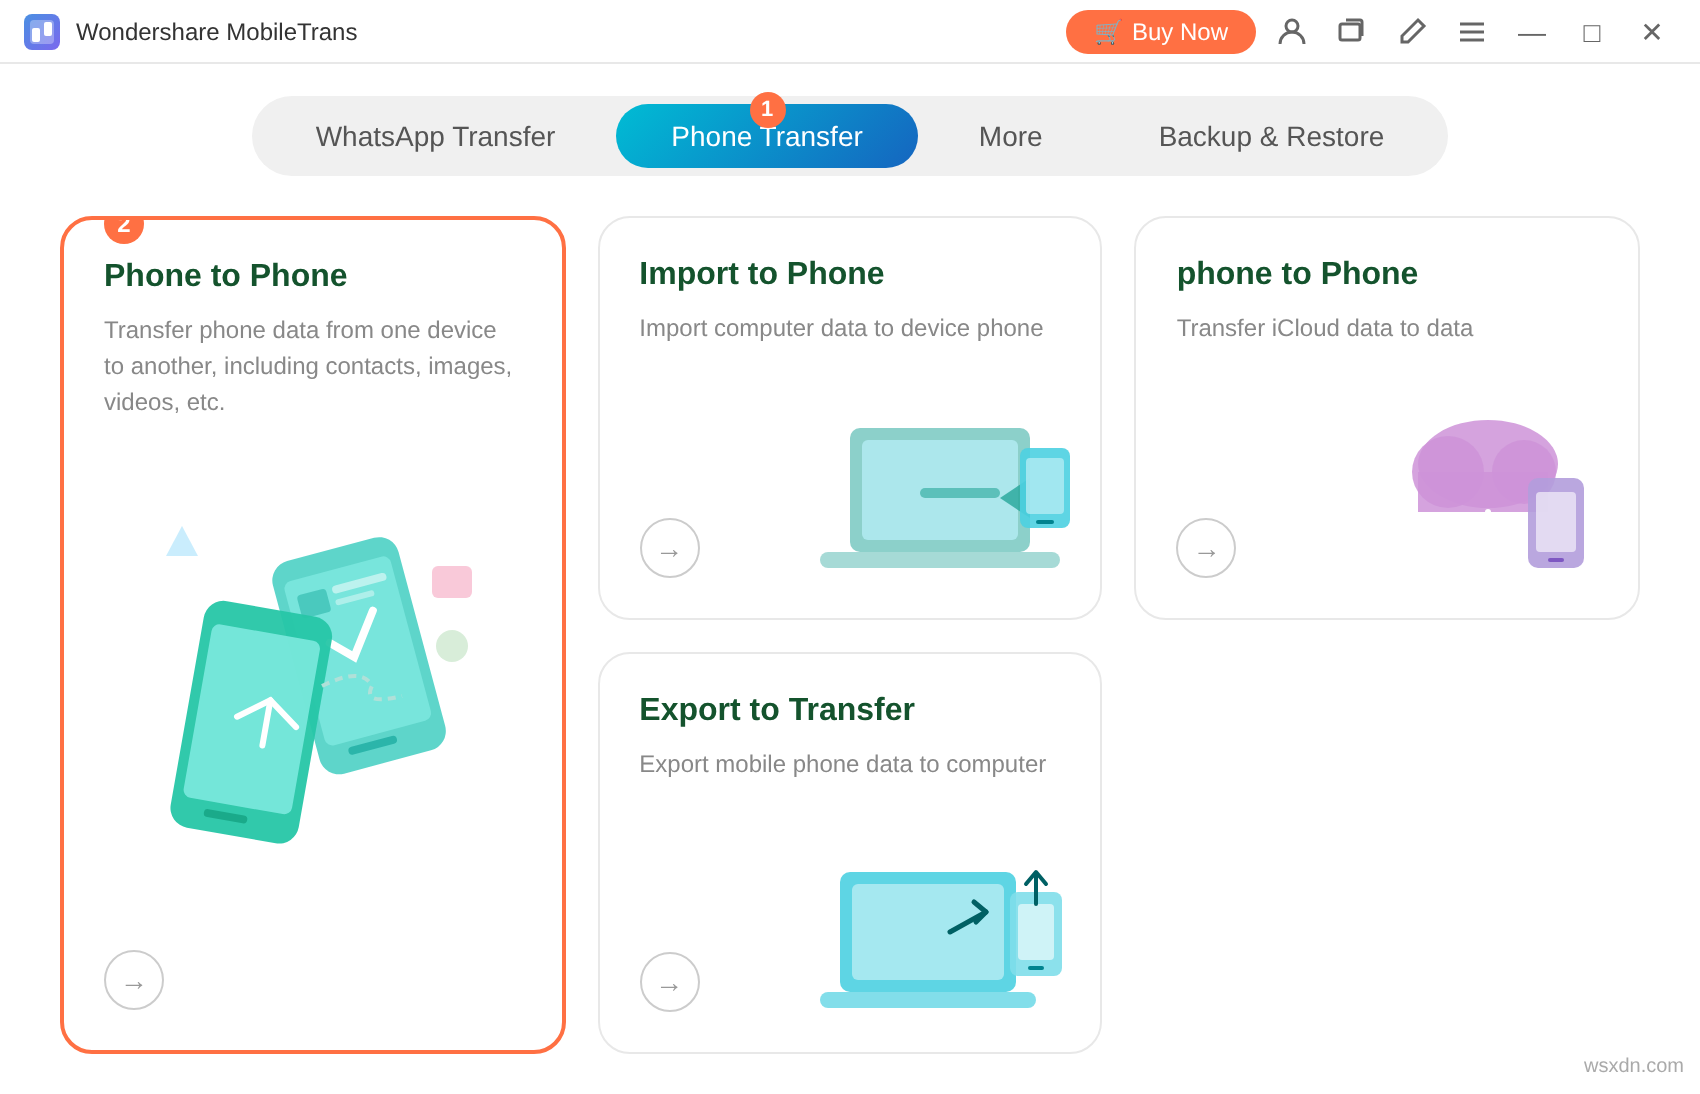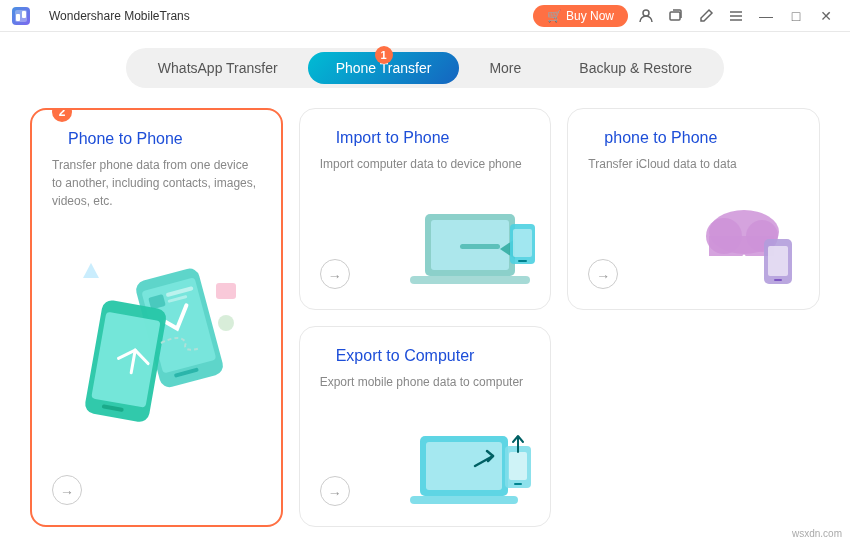--- a/index.html
+++ b/index.html
@@ -20,21 +20,21 @@
       display: flex;
       align-items: center;
       padding: 0 12px;
       border-bottom: 1px solid #e8e8e8;
       justify-content: space-between;
       flex-shrink: 0;
     }
     .titlebar-left {
       display: flex;
       align-items: center;
-      gap: 19px;
+      gap: 8px;
     }
     .app-icon {
       width: 18px;
       height: 18px;
       background: linear-gradient(135deg, #4a90e2, #7b68ee);
       border-radius: 4px;
       display: flex;
       align-items: center;
       justify-content: center;
       color: white;
@@ -153,24 +153,23 @@
       overflow: hidden;
     }
 
     .card.featured {
       border: 2px solid #ff7043;
       background: #fff;
     }
 
     .card-title {
       font-size: 16px;
-      font-weight: 400;
-      color: #1d4ed8;
+      font-weight: 700;
+      color: #14532d;
       margin-bottom: 8px;
-      margin-left: 16px;
     }
     .card-desc {
       font-size: 12px;
       color: #888;
       line-height: 1.5;
       flex: 1;
     }
     .card-arrow {
       width: 30px;
       height: 30px;
@@ -354,21 +353,21 @@
         <path d="M60 70 L70 80 L80 70" stroke="white" stroke-width="3" fill="none" stroke-linecap="round" stroke-linejoin="round"></path>
 
         <rect x="90" y="45" width="28" height="45" rx="5" fill="#b39ddb" opacity="0.9"></rect>
         <rect x="94" y="52" width="20" height="30" rx="2" fill="#ede7f6" opacity="0.8"></rect>
         <rect x="100" y="85" width="8" height="2" rx="1" fill="#7e57c2"></rect>
       </svg>
       <div class="card-arrow">→</div>
     </div>
 
     <div class="card" style="position:relative; overflow:hidden;">
-      <div class="card-title">Export to Computer</div>
+      <div class="card-title">Export to Transfer</div>
       <div class="card-desc">Export mobile phone data to computer</div>
 
       <svg style="position:absolute;right:5px;bottom:5px;" width="140" height="110" viewBox="0 0 140 110">
 
         <rect x="15" y="25" width="88" height="60" rx="5" fill="#4dd0e1" opacity="0.9"></rect>
         <rect x="21" y="31" width="76" height="48" rx="3" fill="#b2ebf2" opacity="0.85"></rect>
         <rect x="5" y="85" width="108" height="8" rx="4" fill="#4dd0e1" opacity="0.7"></rect>
 
         <path d="M70 55 L88 45" stroke="#006064" stroke-width="2.5" stroke-linecap="round"></path>
         <path d="M82 40 L88 45 L83 50" stroke="#006064" stroke-width="2.5" fill="none" stroke-linecap="round" stroke-linejoin="round"></path>

